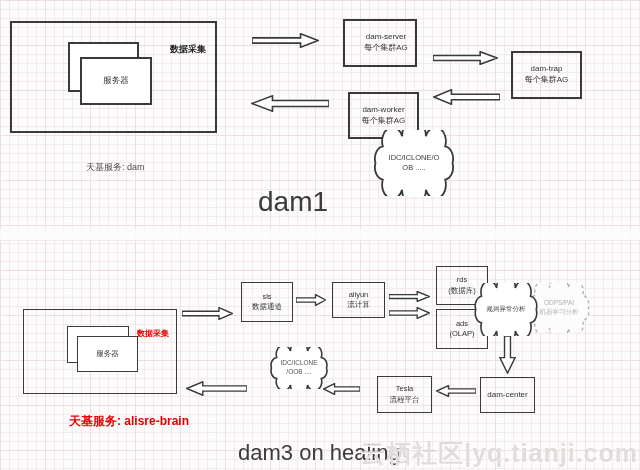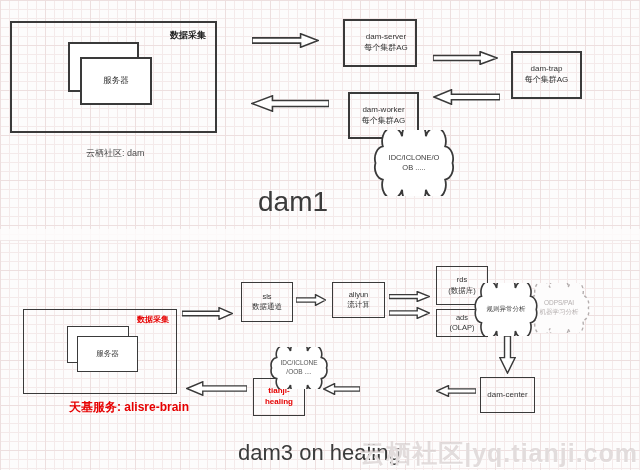--- a/index.html
+++ b/index.html
@@ -14,21 +14,21 @@
       linear-gradient(90deg, #f4eaea 1px, transparent 1px);
     background-size:45px 45px,45px 45px,9px 9px,9px 9px;
   }
   .seam{position:absolute;left:0;top:229px;width:640px;height:11px;
     background:rgba(253,252,252,.85);border-bottom:1px solid rgba(235,223,223,.7);}
   .box{position:absolute;border:2px solid #3a3a3a;display:flex;align-items:center;
     justify-content:center;text-align:center;font-size:8px;line-height:1.35;
     color:#333;white-space:pre-line;box-sizing:border-box;background:transparent;}
   .box.thin{border-width:1.5px;}
   .box.white{background:#fff;}
-  .lbl{position:absolute;font-size:9px;color:#222;white-space:pre;}
+  .lbl{position:absolute;font-size:9px;color:#222;white-space:pre;margin-top:14px;}
   .red{color:#e60000;font-weight:bold;}
   .cloud{position:absolute;display:flex;align-items:center;justify-content:center;text-align:center;}
   .cloud svg{position:absolute;left:0;top:0;width:100%;height:100%;}
   .cloud .ctext{position:relative;font-size:7.5px;line-height:1.35;color:#3c3c3c;white-space:pre-line;}
   .cloud.dotted .ctext{color:#b5afaf;}
   .arrow{position:absolute;}
   .arrow svg{display:block;width:100%;height:100%;}
   .arrow.left svg{transform:scaleX(-1);}
   .title{position:absolute;color:#3b3b3b;}
   .watermark{position:absolute;right:2px;top:437px;font-size:25px;font-weight:bold;
@@ -37,21 +37,21 @@
 </head>
 <body>
 
 <div class="canvas">
 
   <div class="box" style="left:10px;top:21px;width:207px;height:112px;">
     <span class="lbl" style="top:6px;right:9px;font-weight:600;">数据采集</span>
   </div>
   <div class="box white" style="left:68px;top:42px;width:71px;height:50px;"></div>
   <div class="box white" style="left:80px;top:57px;width:72px;height:48px;font-size:8.5px;">服务器</div>
-  <span class="lbl" style="left:86px;top:147px;color:#4a4a4a;">云栖社区: dam</span>
+  <span class="lbl" style="left:86px;top:147px;color:#4a4a4a;">天基服务: dam</span>
 
   <div class="arrow" style="left:252px;top:33px;width:67px;height:15px;">
     <svg viewBox="0 0 80 20" preserveAspectRatio="none">
         <polygon points="0,6.5 58,6.5 58,1 79,10 58,19 58,13.5 0,13.5" fill="#fff" stroke="#3a3a3a" stroke-width="1.6" vector-effect="non-scaling-stroke"></polygon>
       </svg>
   </div>
 
   <div class="box" style="left:343px;top:19px;width:74px;height:48px;padding-left:12px;">dam-server
 每个集群AG</div>
 
@@ -123,21 +123,21 @@
       </svg>
   </div>
   <div class="arrow" style="left:389px;top:307px;width:41px;height:12px;">
     <svg viewBox="0 0 80 20" preserveAspectRatio="none">
         <polygon points="0,6.5 55,6.5 55,1 79,10 55,19 55,13.5 0,13.5" fill="#fff" stroke="#3a3a3a" stroke-width="1.4" vector-effect="non-scaling-stroke"></polygon>
       </svg>
   </div>
 
   <div class="box thin" style="left:436px;top:266px;width:52px;height:39px;font-size:7.5px;">rds
 (数据库)</div>
-  <div class="box thin" style="left:436px;top:309px;width:52px;height:28px;font-size:7.5px;">ads
+  <div class="box thin" style="left:436px;top:309px;width:52px;height:40px;font-size:7.5px;">ads
 (OLAP)</div>
 
   <div class="cloud dotted" style="left:527px;top:283px;width:64px;height:50px;">
     <svg viewBox="0 0 120 70" preserveAspectRatio="none">
         <path d="M5,35 A13,13 0 0 1 15.5,17.4 A13,13 0 0 1 43,6.5 A13,13 0 0 1 77,6.5 A13,13 0 0 1 104.5,17.4 A13,13 0 0 1 115,35 A13,13 0 0 1 104.5,52.6 A13,13 0 0 1 77,63.5 A13,13 0 0 1 43,63.5 A13,13 0 0 1 15.5,52.6 A13,13 0 0 1 5,35 Z" fill="#fdfcfc" stroke="#b5afaf" stroke-width="1.4" stroke-dasharray="3 3" vector-effect="non-scaling-stroke"></path>
       </svg>
     <span class="ctext" style="font-size:6.5px;">ODPS/PAI
 机器学习分析</span>
   </div>
 
@@ -155,31 +155,29 @@
   </div>
 
   <div class="box thin" style="left:480px;top:377px;width:55px;height:36px;font-size:8px;">dam-center</div>
 
   <div class="arrow left" style="left:436px;top:385px;width:40px;height:12px;">
     <svg viewBox="0 0 80 20" preserveAspectRatio="none">
         <polygon points="0,6.5 55,6.5 55,1 79,10 55,19 55,13.5 0,13.5" fill="#fff" stroke="#3a3a3a" stroke-width="1.4" vector-effect="non-scaling-stroke"></polygon>
       </svg>
   </div>
 
+  <div class="box thin" style="left:377px;top:376px;width:55px;height:37px;font-size:7.5px;">Tesla
+流程平台</div>
 
   <div class="arrow left" style="left:323px;top:383px;width:37px;height:12px;">
     <svg viewBox="0 0 80 20" preserveAspectRatio="none">
         <polygon points="0,6.5 55,6.5 55,1 79,10 55,19 55,13.5 0,13.5" fill="#fff" stroke="#3a3a3a" stroke-width="1.4" vector-effect="non-scaling-stroke"></polygon>
       </svg>
   </div>
 
-  <div class="box thin" style="left:253px;top:378px;width:52px;height:38px;">
-    <span class="red" style="font-size:8px;white-space:pre-line;">tianji-
-healing</span>
-  </div>
 
   <div class="cloud" style="left:269px;top:347px;width:60px;height:42px;">
     <svg viewBox="0 0 120 70" preserveAspectRatio="none">
         <path d="M5,35 A13,13 0 0 1 15.5,17.4 A13,13 0 0 1 43,6.5 A13,13 0 0 1 77,6.5 A13,13 0 0 1 104.5,17.4 A13,13 0 0 1 115,35 A13,13 0 0 1 104.5,52.6 A13,13 0 0 1 77,63.5 A13,13 0 0 1 43,63.5 A13,13 0 0 1 15.5,52.6 A13,13 0 0 1 5,35 Z" fill="#fff" stroke="#3a3a3a" stroke-width="1.6" vector-effect="non-scaling-stroke"></path>
       </svg>
     <span class="ctext" style="font-size:6.5px;color:#555;">IDC/ICLONE
 /OOB ....</span>
   </div>
 
   <div class="arrow left" style="left:186px;top:381px;width:61px;height:15px;">

